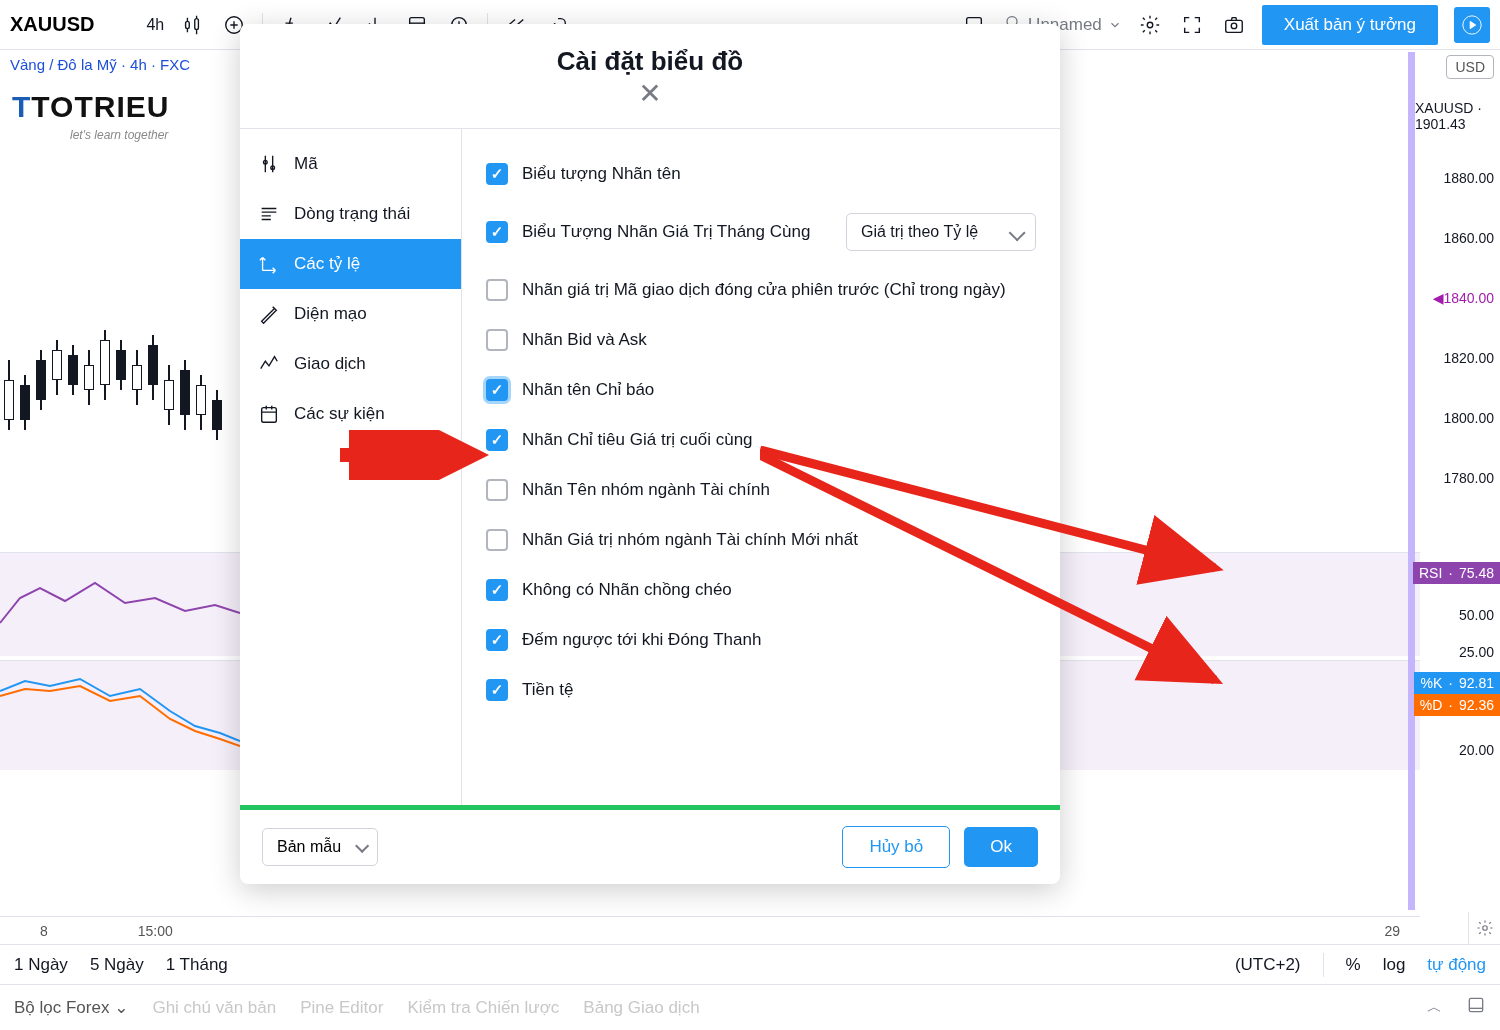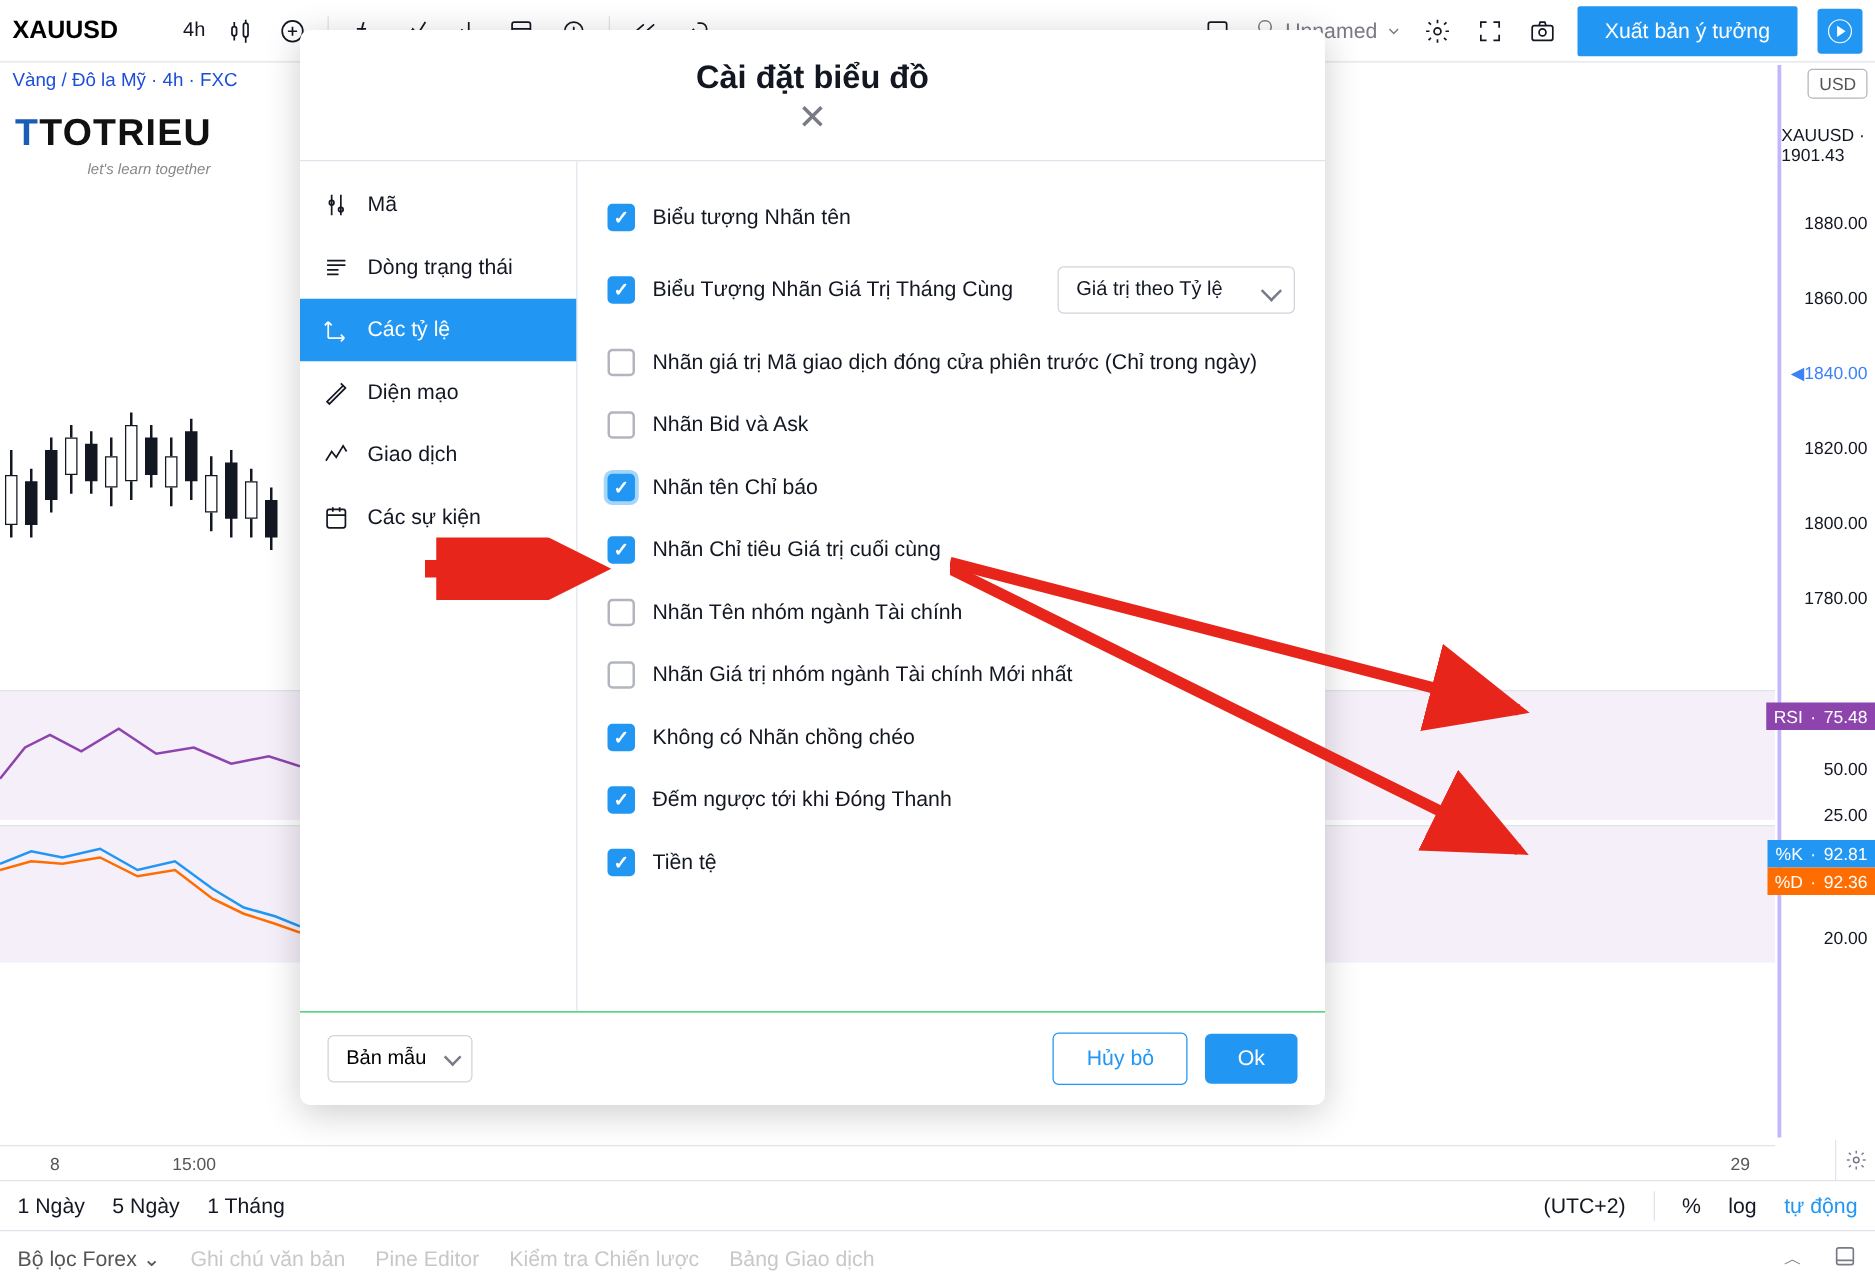--- a/index.html
+++ b/index.html
@@ -17,21 +17,21 @@
 .play-circle { width: 36px; height: 36px; background: #2196f3; border-radius: 3px; display: flex; align-items: center; justify-content: center; margin-left: 2px; }
 .play-circle svg { stroke: #fff; fill: none; }
 .spacer { flex: 1; }
 .usd-badge { position: absolute; right: 6px; top: 55px; border: 1px solid #b2b5be; border-radius: 4px; padding: 3px 8px; font-size: 14px; color: #555; }
 
 
 .legend-line { position: absolute; left: 10px; top: 56px; font-size: 15px; color: #1d4ed8; }
 .logo { position: absolute; left: 12px; top: 90px; font-size: 30px; font-weight: 800; color: #1b5cb5; letter-spacing: 1px; }
 .logo span { color: #111; }
 .logo-sub { position: absolute; left: 70px; top: 128px; font-size: 12px; color: #888; font-style: italic; }
-.price-axis { position: absolute; right: 0; top: 52px; width: 78px; bottom: 120px; border-left: 3px solid #c4b5fd; }
+.price-axis { position: absolute; right: 0; top: 52px; width: 92px; bottom: 120px; border-left: 7px solid #c4b5fd; }
 .price-tick { position: absolute; right: 6px; font-size: 14px; color: #131722; }
 .price-label { position: absolute; right: 0; padding: 3px 6px; font-size: 14px; color: #fff; display: flex; gap: 6px; justify-content: flex-end; }
 
 
 .candles { position: absolute; left: 0; top: 220px; width: 240px; height: 300px; }
 .candle { position: absolute; width: 10px; }
 .candle .wick { position: absolute; left: 4px; width: 2px; background: #131722; }
 .candle .body { position: absolute; left: 0; width: 10px; background: #131722; }
 .candle.up .body { background: #fff; border: 1px solid #131722; }
 
@@ -49,21 +49,21 @@
 .sb-item.active { background: #2196f3; color: #fff; }
 .sb-item svg { width: 22px; height: 22px; stroke: currentColor; stroke-width: 1.5; fill: none; }
 .modal-content { flex: 1; padding: 20px 24px; overflow-y: auto; }
 .opt-row { display: flex; align-items: center; gap: 14px; padding: 14px 0; font-size: 17px; color: #131722; }
 .checkbox { width: 22px; height: 22px; border: 2px solid #b2b5be; border-radius: 4px; display: flex; align-items: center; justify-content: center; cursor: pointer; flex-shrink: 0; }
 .checkbox.checked { background: #2196f3; border-color: #2196f3; }
 .checkbox.checked::after { content: '✓'; color: #fff; font-size: 15px; font-weight: bold; }
 .checkbox.highlight { box-shadow: 0 0 0 3px rgba(33,150,243,.4); }
 .select-box { margin-left: auto; border: 1px solid #d1d4dc; border-radius: 5px; padding: 9px 40px 9px 14px; font-size: 16px; min-width: 190px; position: relative; cursor: pointer; }
 .select-box::after { content: ''; position: absolute; right: 14px; top: 15px; width: 10px; height: 10px; border-right: 2px solid #787b86; border-bottom: 2px solid #787b86; transform: rotate(45deg) translateY(-3px); }
-.modal-footer { border-top: 1px solid #22c55e; padding: 16px 22px; display: flex; align-items: center; gap: 14px; }
+.modal-footer { border-top: 5px solid #22c55e; padding: 16px 22px; display: flex; align-items: center; gap: 14px; }
 .template-select { border: 1px solid #d1d4dc; border-radius: 5px; padding: 9px 36px 9px 14px; font-size: 16px; position: relative; cursor: pointer; }
 .template-select::after { content: ''; position: absolute; right: 12px; top: 14px; width: 8px; height: 8px; border-right: 2px solid #787b86; border-bottom: 2px solid #787b86; transform: rotate(45deg) translateY(-3px); }
 .btn { padding: 10px 26px; font-size: 17px; border-radius: 5px; cursor: pointer; }
 .btn-cancel { border: 1.5px solid #2196f3; color: #2196f3; background: #fff; }
 .btn-ok { background: #2196f3; color: #fff; border: none; }
 
 
 .time-axis { position: absolute; left: 0; right: 80px; bottom: 86px; height: 28px; border-top: 1px solid #e0e3eb; display: flex; align-items: center; font-size: 14px; color: #555; }
 .footer1 { position: absolute; left: 0; right: 0; bottom: 46px; height: 40px; border-top: 1px solid #e0e3eb; display: flex; align-items: center; padding: 0 14px; gap: 22px; font-size: 17px; color: #131722; }
 .footer1 .auto { color: #2196f3; }
@@ -251,21 +251,21 @@
   <svg width="240" height="110" style="position:absolute;left:0;top:0">
     <polyline points="0,30 25,20 50,25 80,18 110,35 140,28 170,50 195,65 220,72 240,80" stroke="#2196f3" stroke-width="2" fill="none"></polyline>
     <polyline points="0,35 25,28 50,30 80,25 110,40 140,35 170,58 195,70 220,78 240,85" stroke="#ff6d00" stroke-width="2" fill="none"></polyline>
   </svg>
 </div>
 
 <div class="price-axis">
   <div class="price-tick" style="top:48px"><span>XAUUSD</span> · <span>1901.43</span></div>
   <div class="price-tick" style="top:118px">1880.00</div>
   <div class="price-tick" style="top:178px">1860.00</div>
-  <div class="price-tick" style="top:238px;color:#3b82f6">◀1840.00</div>
+  <div class="price-tick" style="top:238px;color:#a21caf">◀1840.00</div>
   <div class="price-tick" style="top:298px">1820.00</div>
   <div class="price-tick" style="top:358px">1800.00</div>
   <div class="price-tick" style="top:418px">1780.00</div>
   <div class="price-label" style="top:510px;background:#8e44ad"><span>RSI</span>·<span>75.48</span></div>
   <div class="price-tick" style="top:555px">50.00</div>
   <div class="price-tick" style="top:592px">25.00</div>
   <div class="price-label" style="top:620px;background:#2196f3"><span>%K</span>·<span>92.81</span></div>
   <div class="price-label" style="top:642px;background:#ff6d00"><span>%D</span>·<span>92.36</span></div>
   <div class="price-tick" style="top:690px">20.00</div>
 </div>

